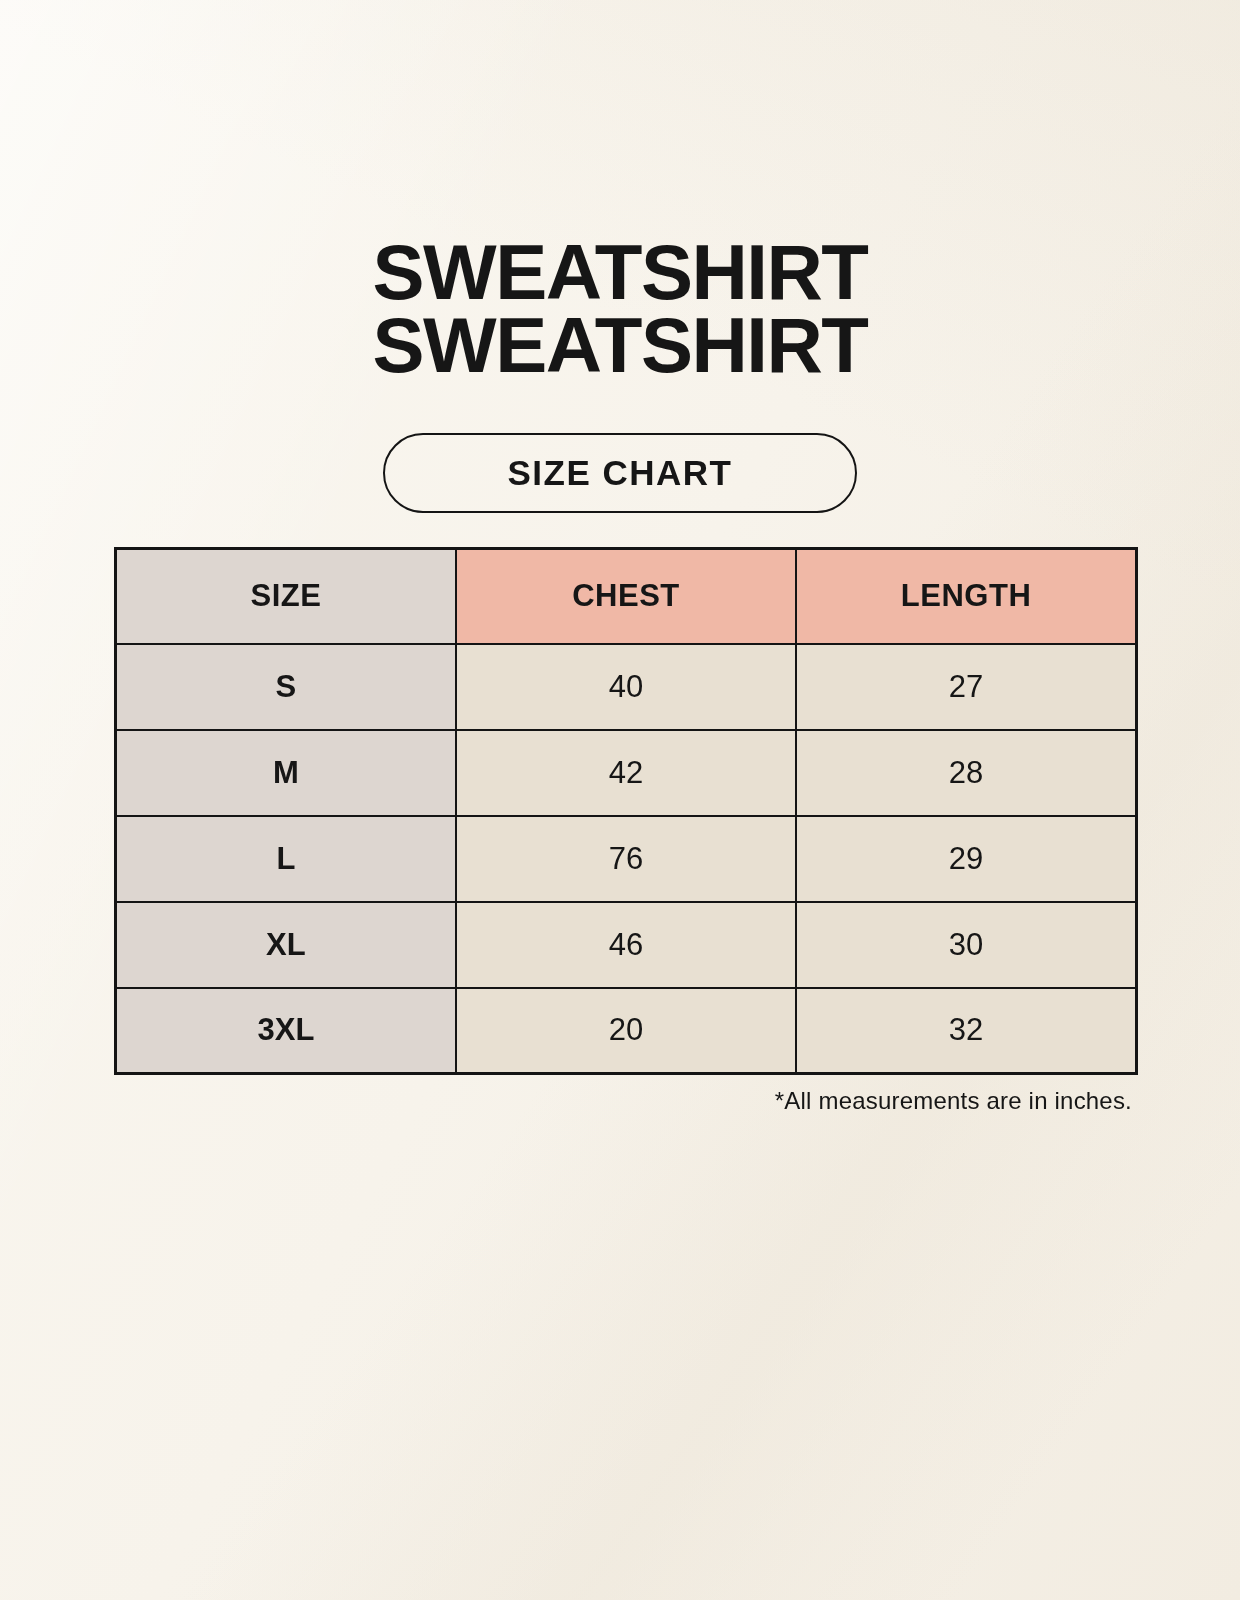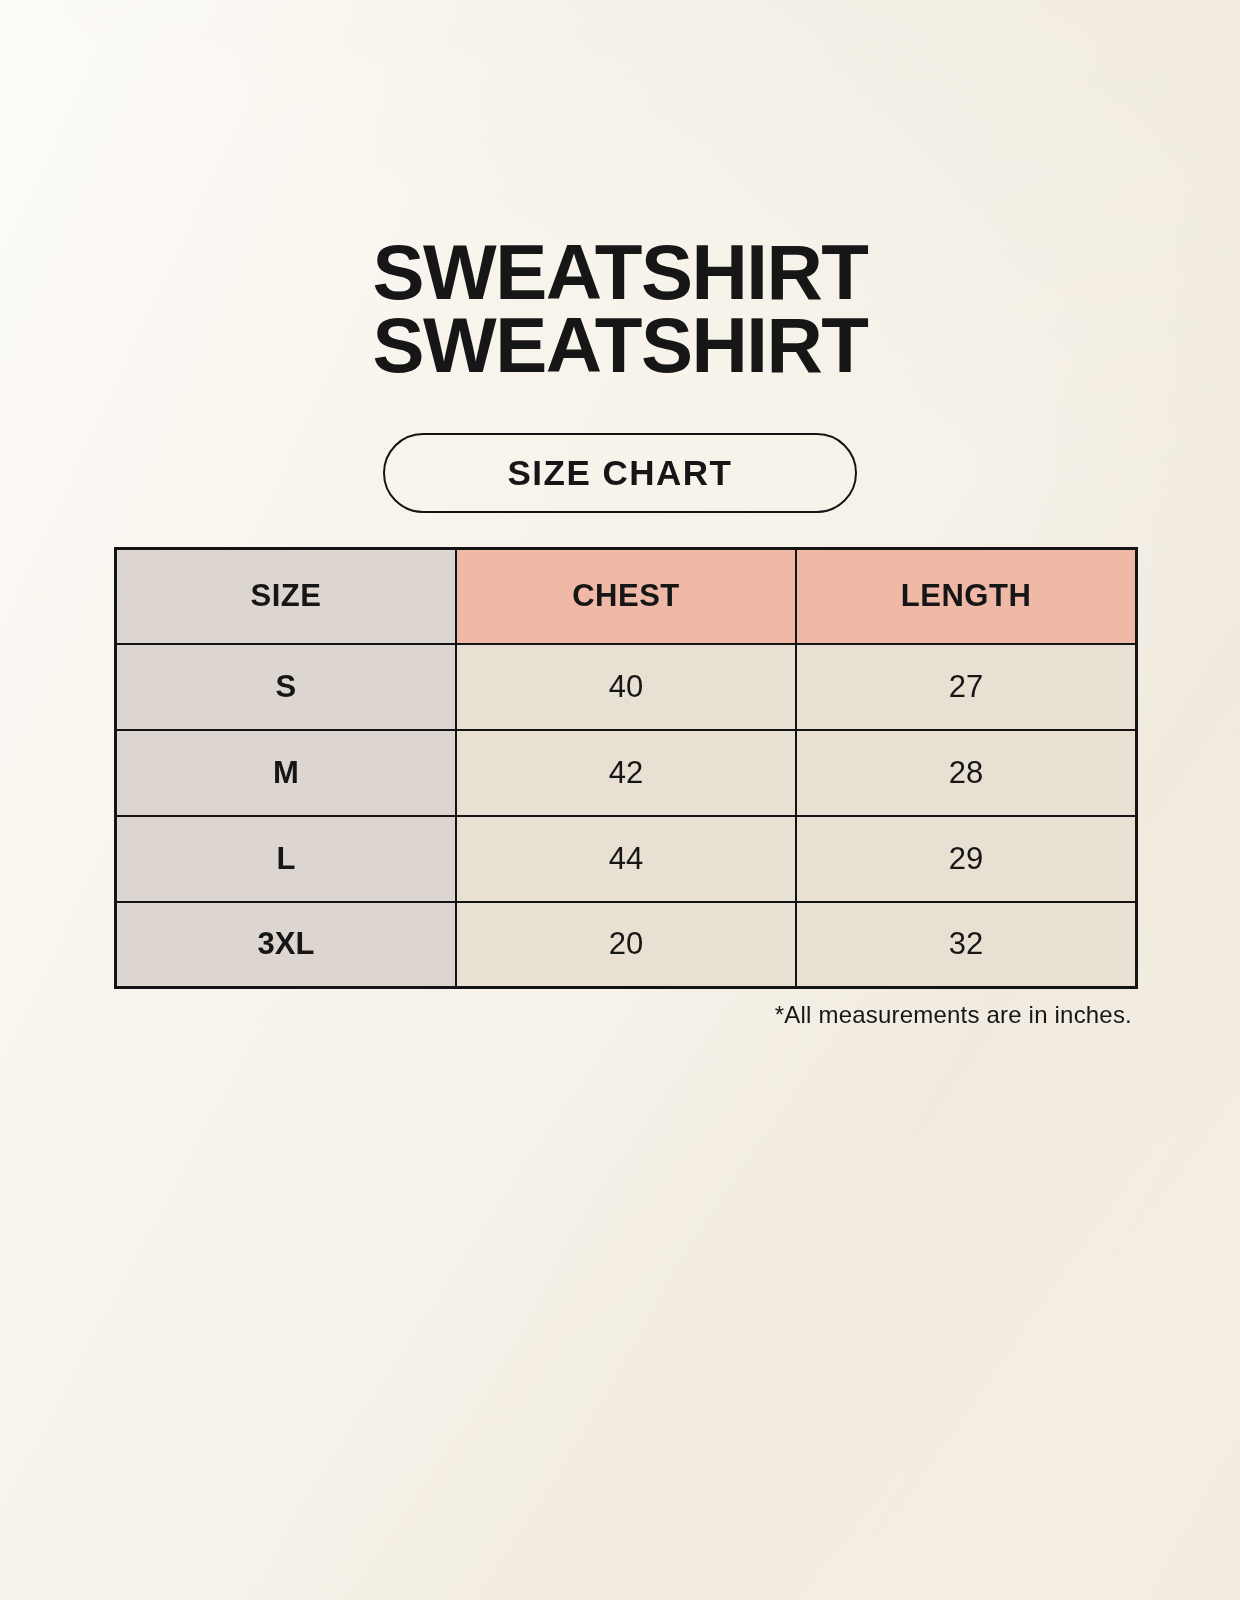--- a/index.html
+++ b/index.html
@@ -132,22 +132,27 @@
           <td>40</td>
           <td>27</td>
         </tr>
         <tr>
           <td class="col-size">M</td>
           <td>42</td>
           <td>28</td>
         </tr>
         <tr>
           <td class="col-size">L</td>
-          <td>44</td>
+          <td>76</td>
           <td>29</td>
+        </tr>
+        <tr>
+          <td class="col-size">XL</td>
+          <td>46</td>
+          <td>30</td>
         </tr>
         <tr>
           <td class="col-size">3XL</td>
           <td>20</td>
           <td>32</td>
         </tr>
       </tbody>
     </table>
   </div>
 

